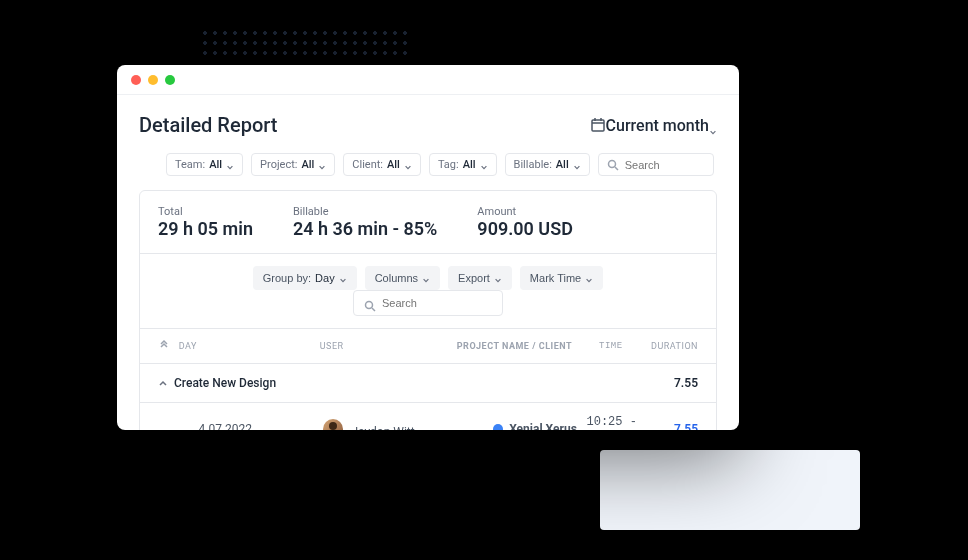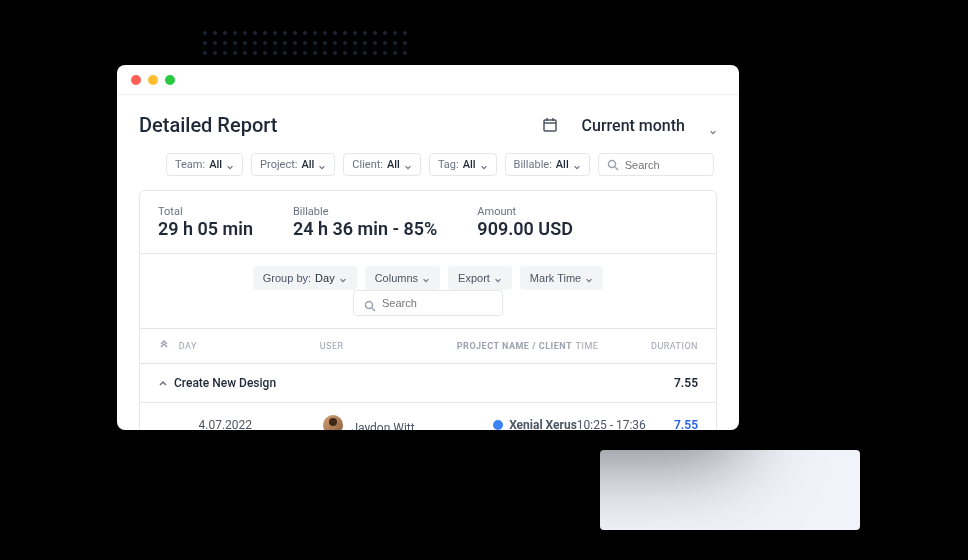--- a/index.html
+++ b/index.html
@@ -60,21 +60,21 @@
       margin-bottom: 16px;
     }
     .page-title {
       font-size: 20px;
       font-weight: 500;
       color: #1f2937;
     }
     .date-range {
       display: flex;
       align-items: center;
-      gap: 24px;
+      gap: 0;
       font-size: 16px;
       font-weight: 500;
       color: #1f2937;
       cursor: pointer;
     }
     .filter-row {
       display: flex;
       gap: 8px;
       margin-bottom: 14px;
       flex-wrap: wrap;
@@ -178,21 +178,21 @@
       border-bottom: 1px solid #e5e7eb;
       font-size: 9px;
       color: #9ca3af;
       text-transform: uppercase;
       letter-spacing: 0.5px;
     }
     .col-expand { width: 28px; }
     .col-day { width: 190px; }
     .col-user { width: 180px; }
     .col-project { width: 165px; text-align: center; font-weight: bold; }
-    .col-time { width: 95px; text-align: left; }
+    .col-time { width: 95px; text-align: center; font-family: Liberation Mono, monospace; }
     .col-duration { width: 70px; text-align: right; }
     .group-row {
       display: flex;
       align-items: center;
       padding: 12px 18px;
       border-bottom: 1px solid #e5e7eb;
       font-size: 12px;
       color: #1f2937;
       font-weight: 500;
     }

